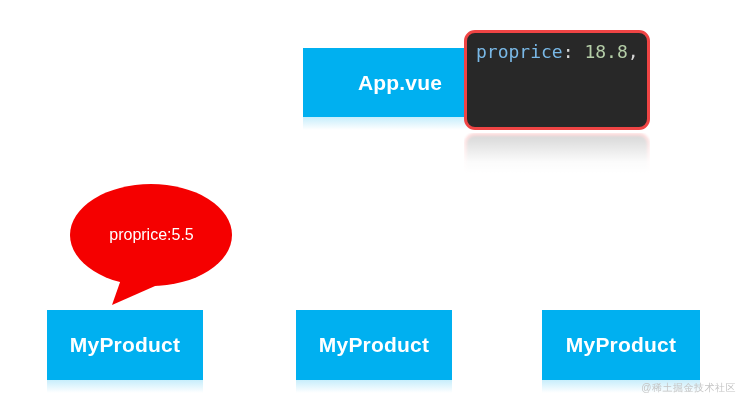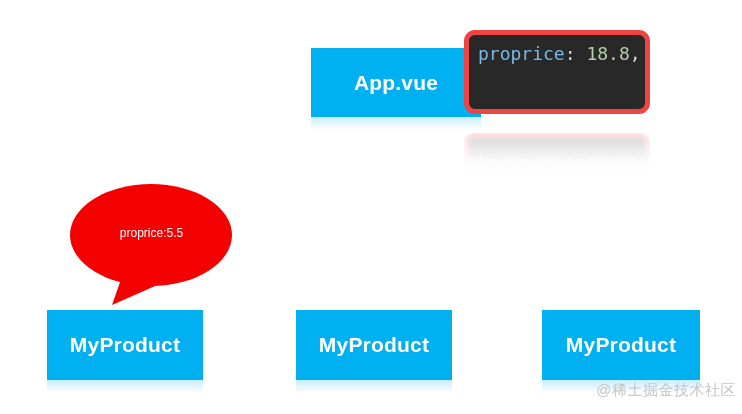--- a/index.html
+++ b/index.html
@@ -10,30 +10,30 @@
   
   .node{
     position:absolute;display:flex;align-items:center;justify-content:center;
     background:var(--node-fill,#00B0F0);color:#fff;font-size:21px;font-weight:600;
     letter-spacing:.2px;
   }
   .node::after{ 
     content:"";position:absolute;left:0;right:0;top:100%;height:13px;
     background:linear-gradient(to bottom, rgba(0,176,240,.22), rgba(0,176,240,0));
   }
-  .node-app{left:311px;top:48px;width:170px;height:69px;}
+  .node-app{left:303px;top:48px;width:170px;height:69px;padding-left:12px;}
   .node-p1{left:47px;top:310px;width:156px;height:70px;}
   .node-p2{left:296px;top:310px;width:156px;height:70px;}
   .node-p3{left:542px;top:310px;width:158px;height:70px;}
 
   
   .code-block{
-    position:absolute;left:464px;top:30px;width:186px;height:84px;
+    position:absolute;left:464px;top:30px;width:186px;height:100px;
     box-sizing:border-box;background:var(--code-bg,#282828);
-    border:5px solid #ef4444;border-radius:11px;
+    border:3px solid #ef4444;border-radius:11px;
     padding:4px 9px;font-family:"DejaVu Sans Mono",monospace;
     font-size:18px;line-height:29px;
   }
   .code-line{white-space:pre;}
   .tok-key{color:var(--code-key,#79B8E6);}
   .tok-num{color:var(--code-number,#B5CEA8);}
   .tok-punct{color:var(--code-punct,#D6D6D6);}
 
   
   .code-reflection{
@@ -46,27 +46,27 @@
   .reflect-fade{
     position:absolute;inset:0;
     background:linear-gradient(to bottom, rgba(255,255,255,.45), rgba(255,255,255,.95) 72%, #fff 100%);
   }
 
   
   .bubble-svg{position:absolute;left:60px;top:180px;width:182px;height:132px;}
   .bubble-svg .bubble-shape{fill:var(--bubble-fill,#F50000);}
   .bubble-text{
     position:absolute;left:69px;top:226px;width:165px;text-align:center;
-    color:#fff;font-size:12px;font-weight:400;
+    color:#fff;font-size:16px;font-weight:400;
   }
 
   
   .watermark{
     position:absolute;right:6px;top:381px;
-    color:var(--watermark,#C4C4C4);font-size:15px;letter-spacing:.5px;
+    color:var(--watermark,#C4C4C4);font-size:10px;letter-spacing:.5px;
   }
 </style>
 </head>
 <body>
 
 <div class="canvas">
 
   <div class="node node-app">
     <span>App.vue</span>
   </div>

